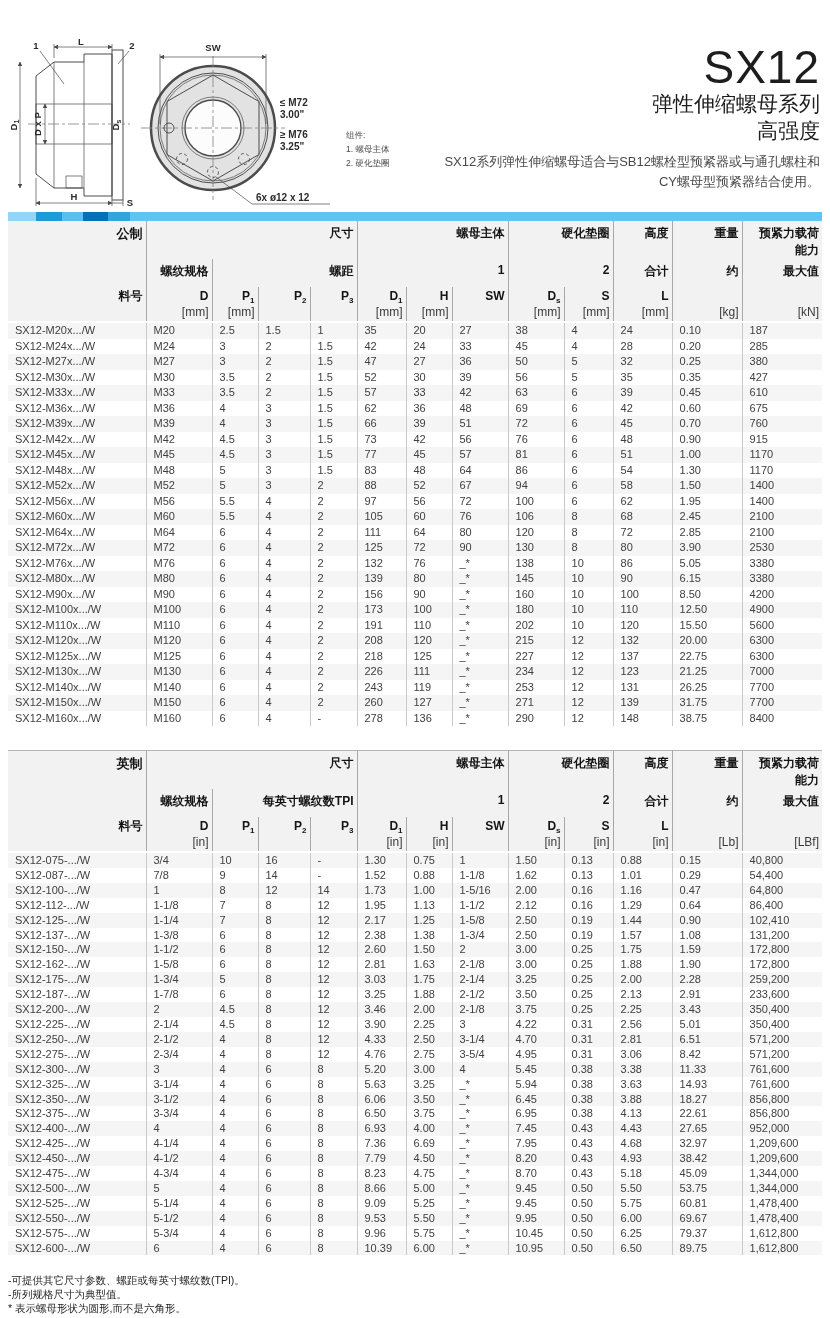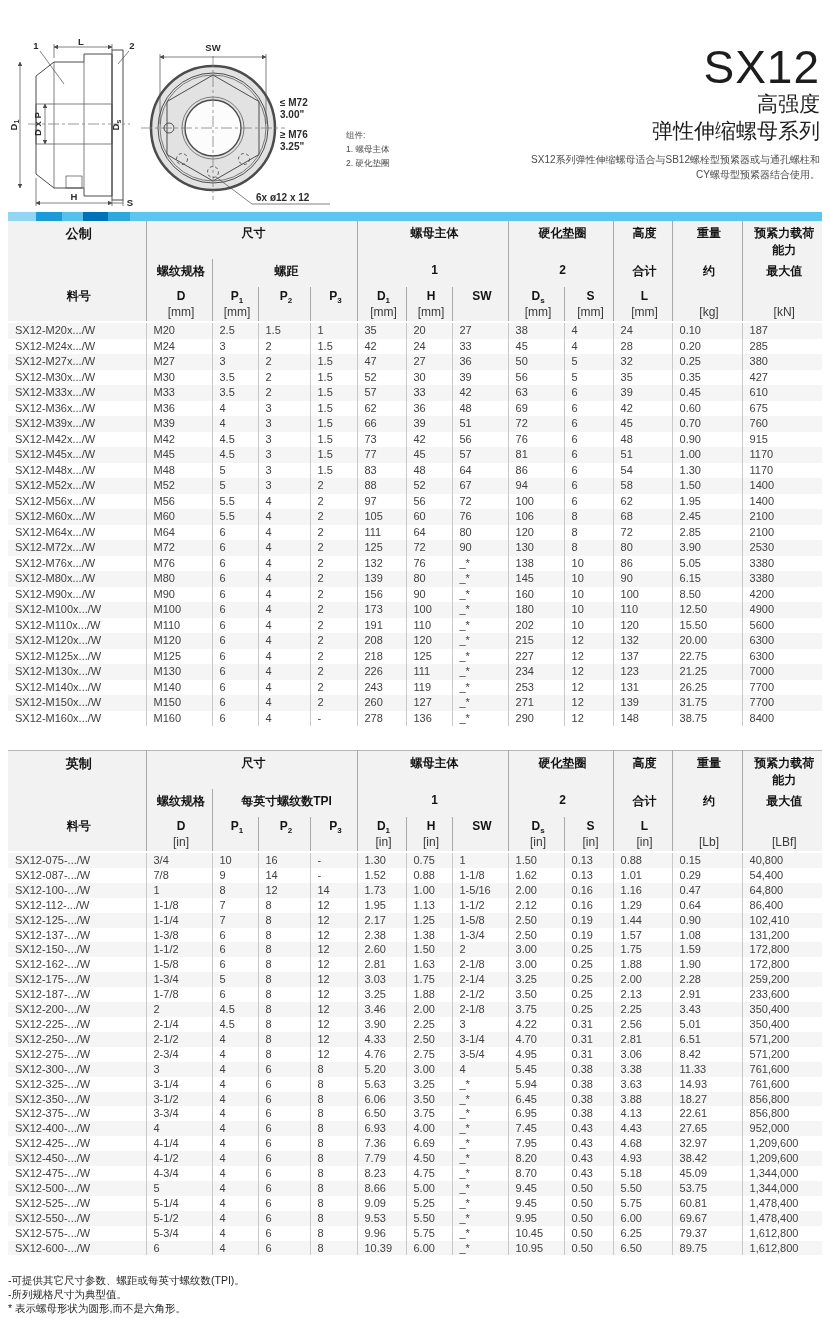--- a/index.html
+++ b/index.html
@@ -5,36 +5,36 @@
   html,body{margin:0;padding:0;background:#fff;}
   body{font-family:"Liberation Sans","DejaVu Sans",sans-serif;color:#222;}
   .page{width:830px;height:1318px;position:relative;background:#fff;overflow:hidden;}
 
   
   .top{display:flex;padding:38px 8px 0 8px;height:174px;}
   .drawing-wrap{width:412px;flex:0 0 412px;}
   .title-block{flex:1;text-align:right;padding-right:2px;padding-top:6px;}
   .model{font-size:46px;line-height:1.02;color:#1d1d1d;letter-spacing:1px;font-weight:400;}
   .sub{font-size:21px;line-height:1.28;color:#1d1d1d;}
-  .desc{margin-top:7px;font-size:10px;color:#4a4a4a;line-height:1.55;}
+  .desc{margin-top:7px;font-size:13px;color:#4a4a4a;line-height:1.55;}
 
   
   .accent-bar{height:9px;margin:0 8px;display:flex;}
   .accent-bar span{display:block;height:9px;}
   .accent-bar .s0{width:28px;background:#93d6f3;}
   .accent-bar .s1{width:26px;background:#1b9cd8;}
   .accent-bar .s2{width:21px;background:#55c1ec;}
   .accent-bar .s3{width:25px;background:#0072b8;}
   .accent-bar .s4{width:22px;background:#2da7dc;}
   .accent-bar .s5{flex:1;background:#5cc6f0;}
 
   
   .data-table{border-collapse:collapse;table-layout:fixed;width:814px;margin:0 8px;}
   .data-table thead{background:#f2f2f2;}
-  .data-table th{font-weight:bold;text-align:center;vertical-align:top;
+  .data-table th{font-weight:bold;text-align:right;vertical-align:top;
                  padding:4px 3px 0 7px;font-size:12px;color:#141414;
                  white-space:normal;overflow:hidden;}
   .row-a th{height:26px;}
   .row-a .sys{font-size:13px;}
   .row-b th{height:24px;}
   .row-c th{height:32px;border-left:1px solid #a8a8a8;padding-top:2px;margin-left:44px;}
   .row-c th:first-child{border-left:none;}
   .bl{border-left:1px solid #a8a8a8;}
   .ctr{text-align:center;padding-left:0;}
   .lbl-line{height:15px;line-height:15px;white-space:nowrap;}
@@ -146,22 +146,22 @@
         <g>
           <text x="338" y="100" class="legend-text">组件:</text>
           <text x="338" y="114" class="legend-text">1. 螺母主体</text>
           <text x="338" y="128" class="legend-text">2. 硬化垫圈</text>
         </g>
       </svg>
     </div>
 
     <div class="title-block">
       <div class="model">SX12</div>
+      <div class="sub">弹性伸缩螺母系列</div>
       <div class="sub">高强度</div>
-      <div class="sub">弹性伸缩螺母系列</div>
       <div class="desc">
         <div>SX12系列弹性伸缩螺母适合与SB12螺栓型预紧器或与通孔螺柱和</div>
         <div>CY螺母型预紧器结合使用。</div>
       </div>
     </div>
   </div>
 
   <div class="accent-bar">
     <span class="s0"></span>
       <span class="s1"></span>

